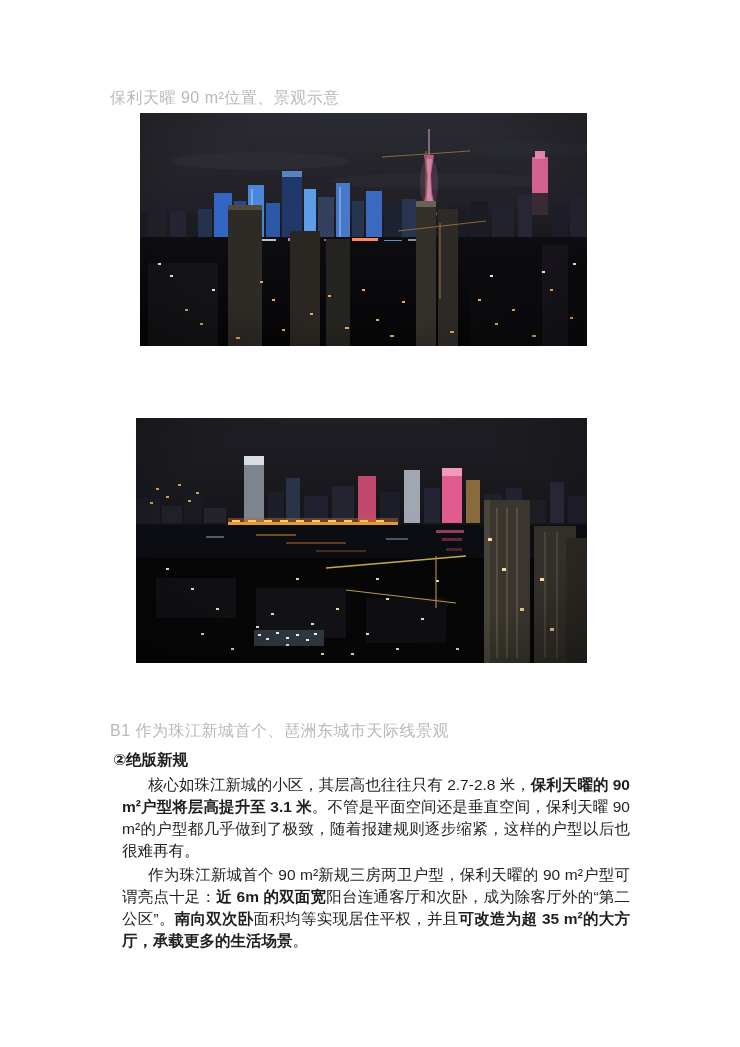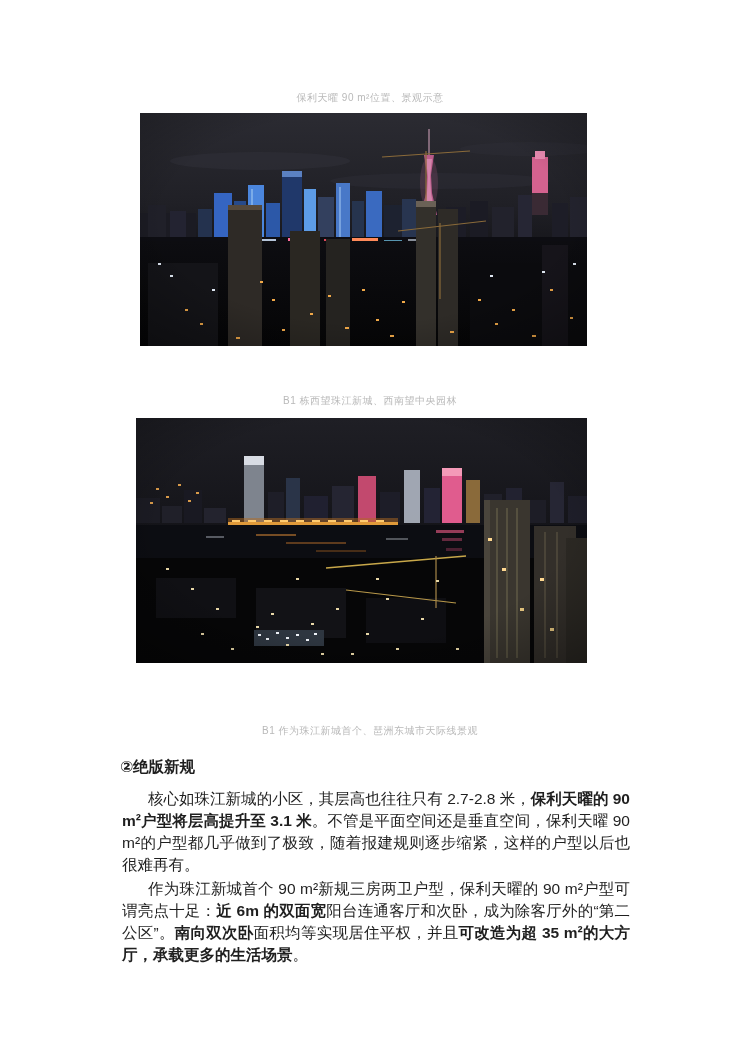--- a/index.html
+++ b/index.html
@@ -1,32 +1,32 @@
 <!DOCTYPE html>
 <html><head>
 <meta charset="utf-8">
 <style>
   html,body{margin:0;padding:0;background:#ffffff;}
   .page{
     position:relative;width:740px;height:1047px;background:#ffffff;
     font-family:"Liberation Sans","DejaVu Sans",sans-serif;overflow:hidden;
   }
   .caption{
-    position:absolute;left:110px;width:520px;text-align:center;
-    color:#b9b9b9;font-size:10px;letter-spacing:0.5px;line-height:16px;
+    position:absolute;left:110px;width:520px;text-align:left;
+    color:#b9b9b9;font-size:16px;letter-spacing:0.5px;line-height:16px;
   }
   .photo{
     position:absolute;margin:0;padding:0;overflow:hidden;background:#0c0c10;
   }
   .photo svg{display:block;width:100%;height:100%;}
   .article{
     position:absolute;left:110px;top:746px;width:520px;
     color:#1f1f1f;font-size:15.5px;line-height:22px;text-align:justify;
   }
-  .article h3{margin:10px;font-size:15.5px;line-height:22px;font-weight:bold;}
+  .article h3{margin:3px;font-size:15.5px;line-height:22px;font-weight:bold;}
   .article p{margin:2px 0 2px 12px;text-indent:26px;}
   .bold{font-weight:bold;}
 </style>
 </head>
 <body>
 
 <div class="page">
 
   <div class="caption" style="top:90px">保利天曜 90 m²位置、景观示意</div>
 
@@ -146,21 +146,20 @@
           <rect x="72" y="176" width="3" height="2"></rect>
         <rect x="350" y="162" width="3" height="2"></rect>
           <rect x="402" y="158" width="3" height="2"></rect>
         <rect x="433" y="150" width="3" height="2"></rect>
           <rect x="18" y="150" width="3" height="2"></rect>
       </g>
       <rect x="0" y="0" width="447" height="233" fill="url(#vig1)"></rect>
     </svg>
   </figure>
 
-  <div class="caption" style="top:393px">B1 栋西望珠江新城、西南望中央园林</div>
 
   <figure class="photo" style="left:136px;top:418px;width:451px;height:245px">
     <svg viewBox="0 0 451 245" preserveAspectRatio="none">
       <defs>
         <linearGradient id="sky2" x1="0" y1="0" x2="0" y2="1">
           <stop offset="0" stop-color="#1f1f25"></stop>
             <stop offset="1" stop-color="#141419"></stop>
         </linearGradient>
         <radialGradient id="vig2" cx="0.5" cy="0.45" r="0.75">
           <stop offset="0.6" stop-color="#000000" stop-opacity="0"></stop>

